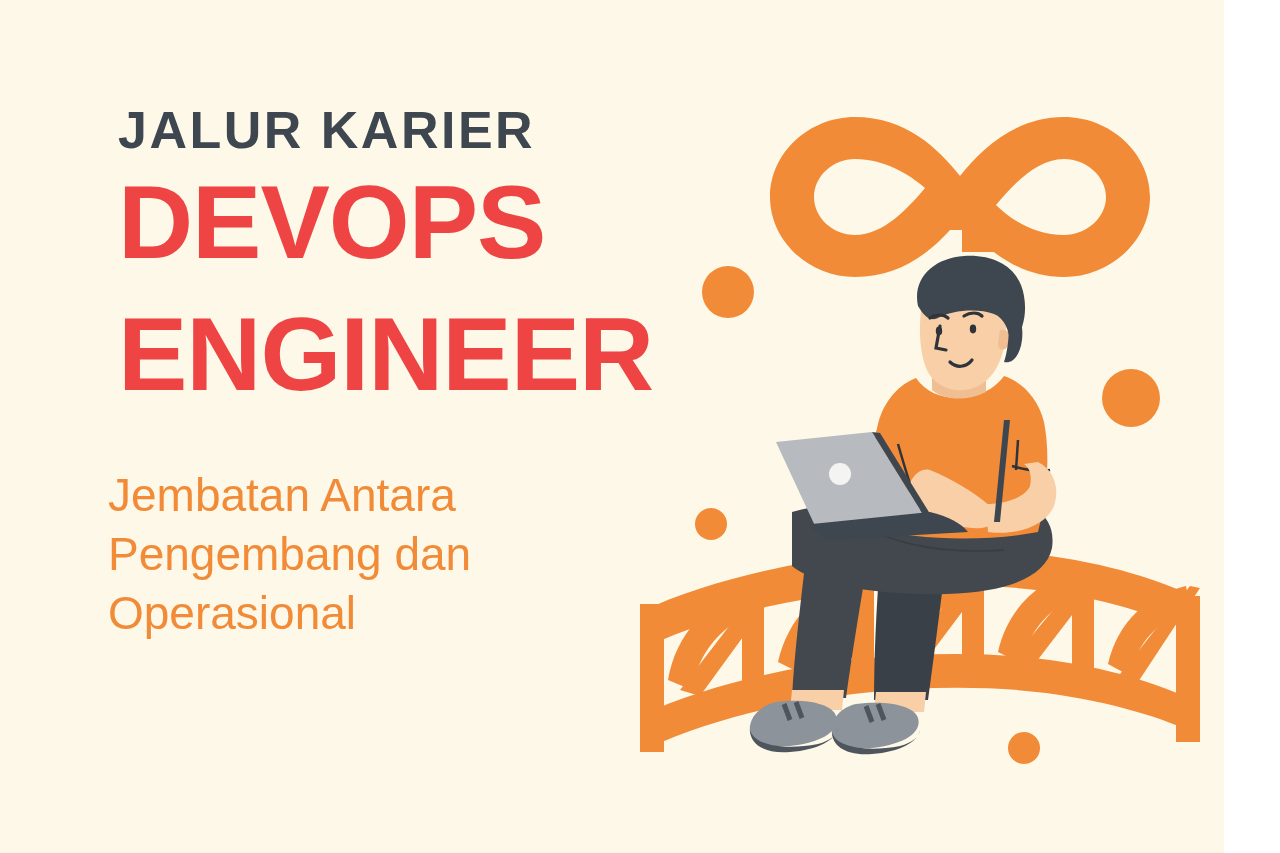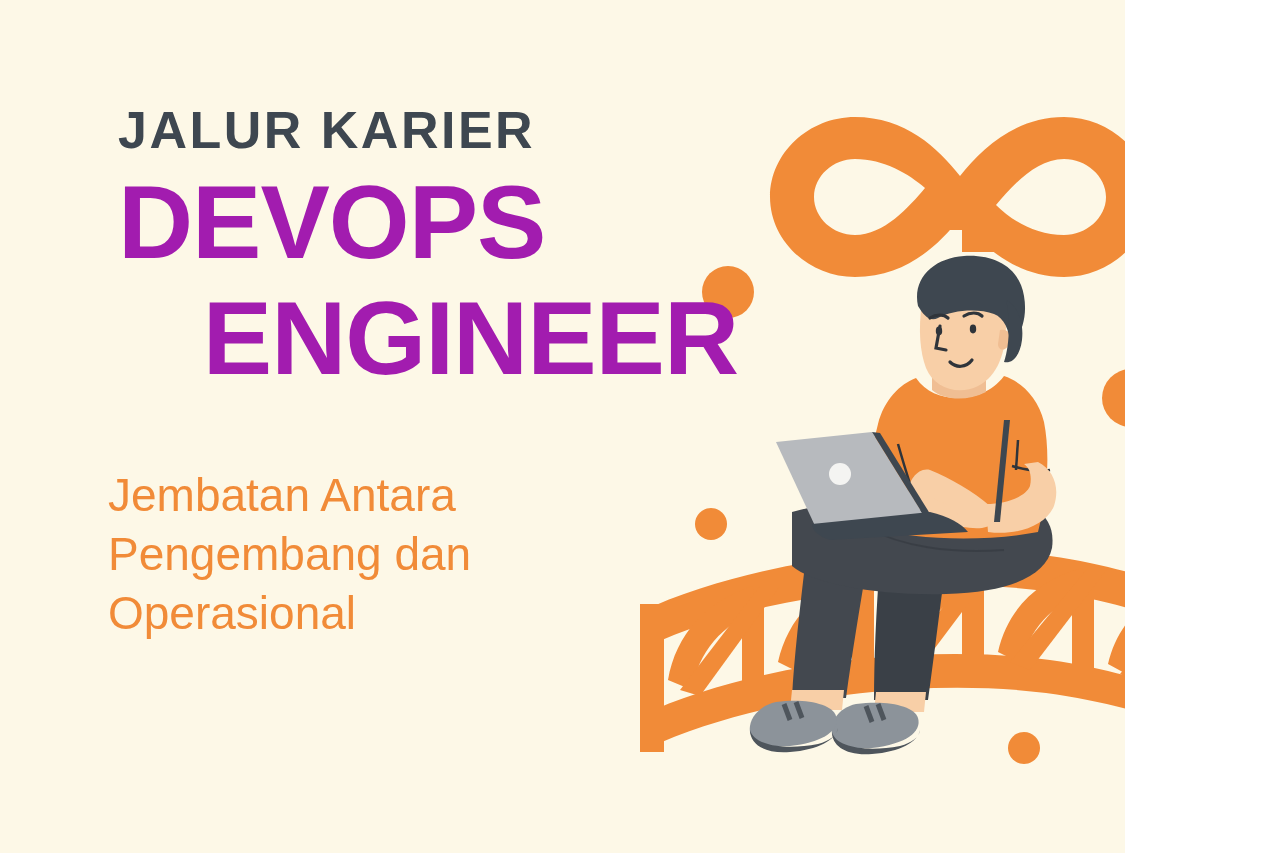--- a/index.html
+++ b/index.html
@@ -2,21 +2,21 @@
 <html><head>
 <meta charset="utf-8">
 <style>
   html, body {
     margin: 0;
     padding: 0;
     background: #ffffff;
   }
   #poster {
     position: relative;
-    width: 1125px;
+    width: 1224px;
     height: 853px;
     background: #FDF8E7;
     overflow: hidden;
     font-family: "Liberation Sans", sans-serif;
   }
 
   
   .text-block {
     position: absolute;
     left: 118px;
@@ -31,28 +31,27 @@
     color: #3E4750;
     line-height: 1.0;
     margin: 0 0 16px 0;
     white-space: nowrap;
   }
   .headline {
     font-family: "Liberation Sans", sans-serif;
     font-weight: bold;
     font-size: 104px;
     letter-spacing: -1px;
-    color: #a21caf;
+    color: #ef4444;
     line-height: 0.98;
     margin: 0;
     white-space: nowrap;
   }
   .headline-2 {
-    margin-top: 14px;
-    text-align: right;
+    margin-top: 30px;
   }
   .subtitle {
     position: absolute;
     left: 108px;
     top: 466px;
     width: 430px;
     font-family: "Liberation Sans", sans-serif;
     font-weight: normal;
     font-size: 46px;
     line-height: 1.28;

